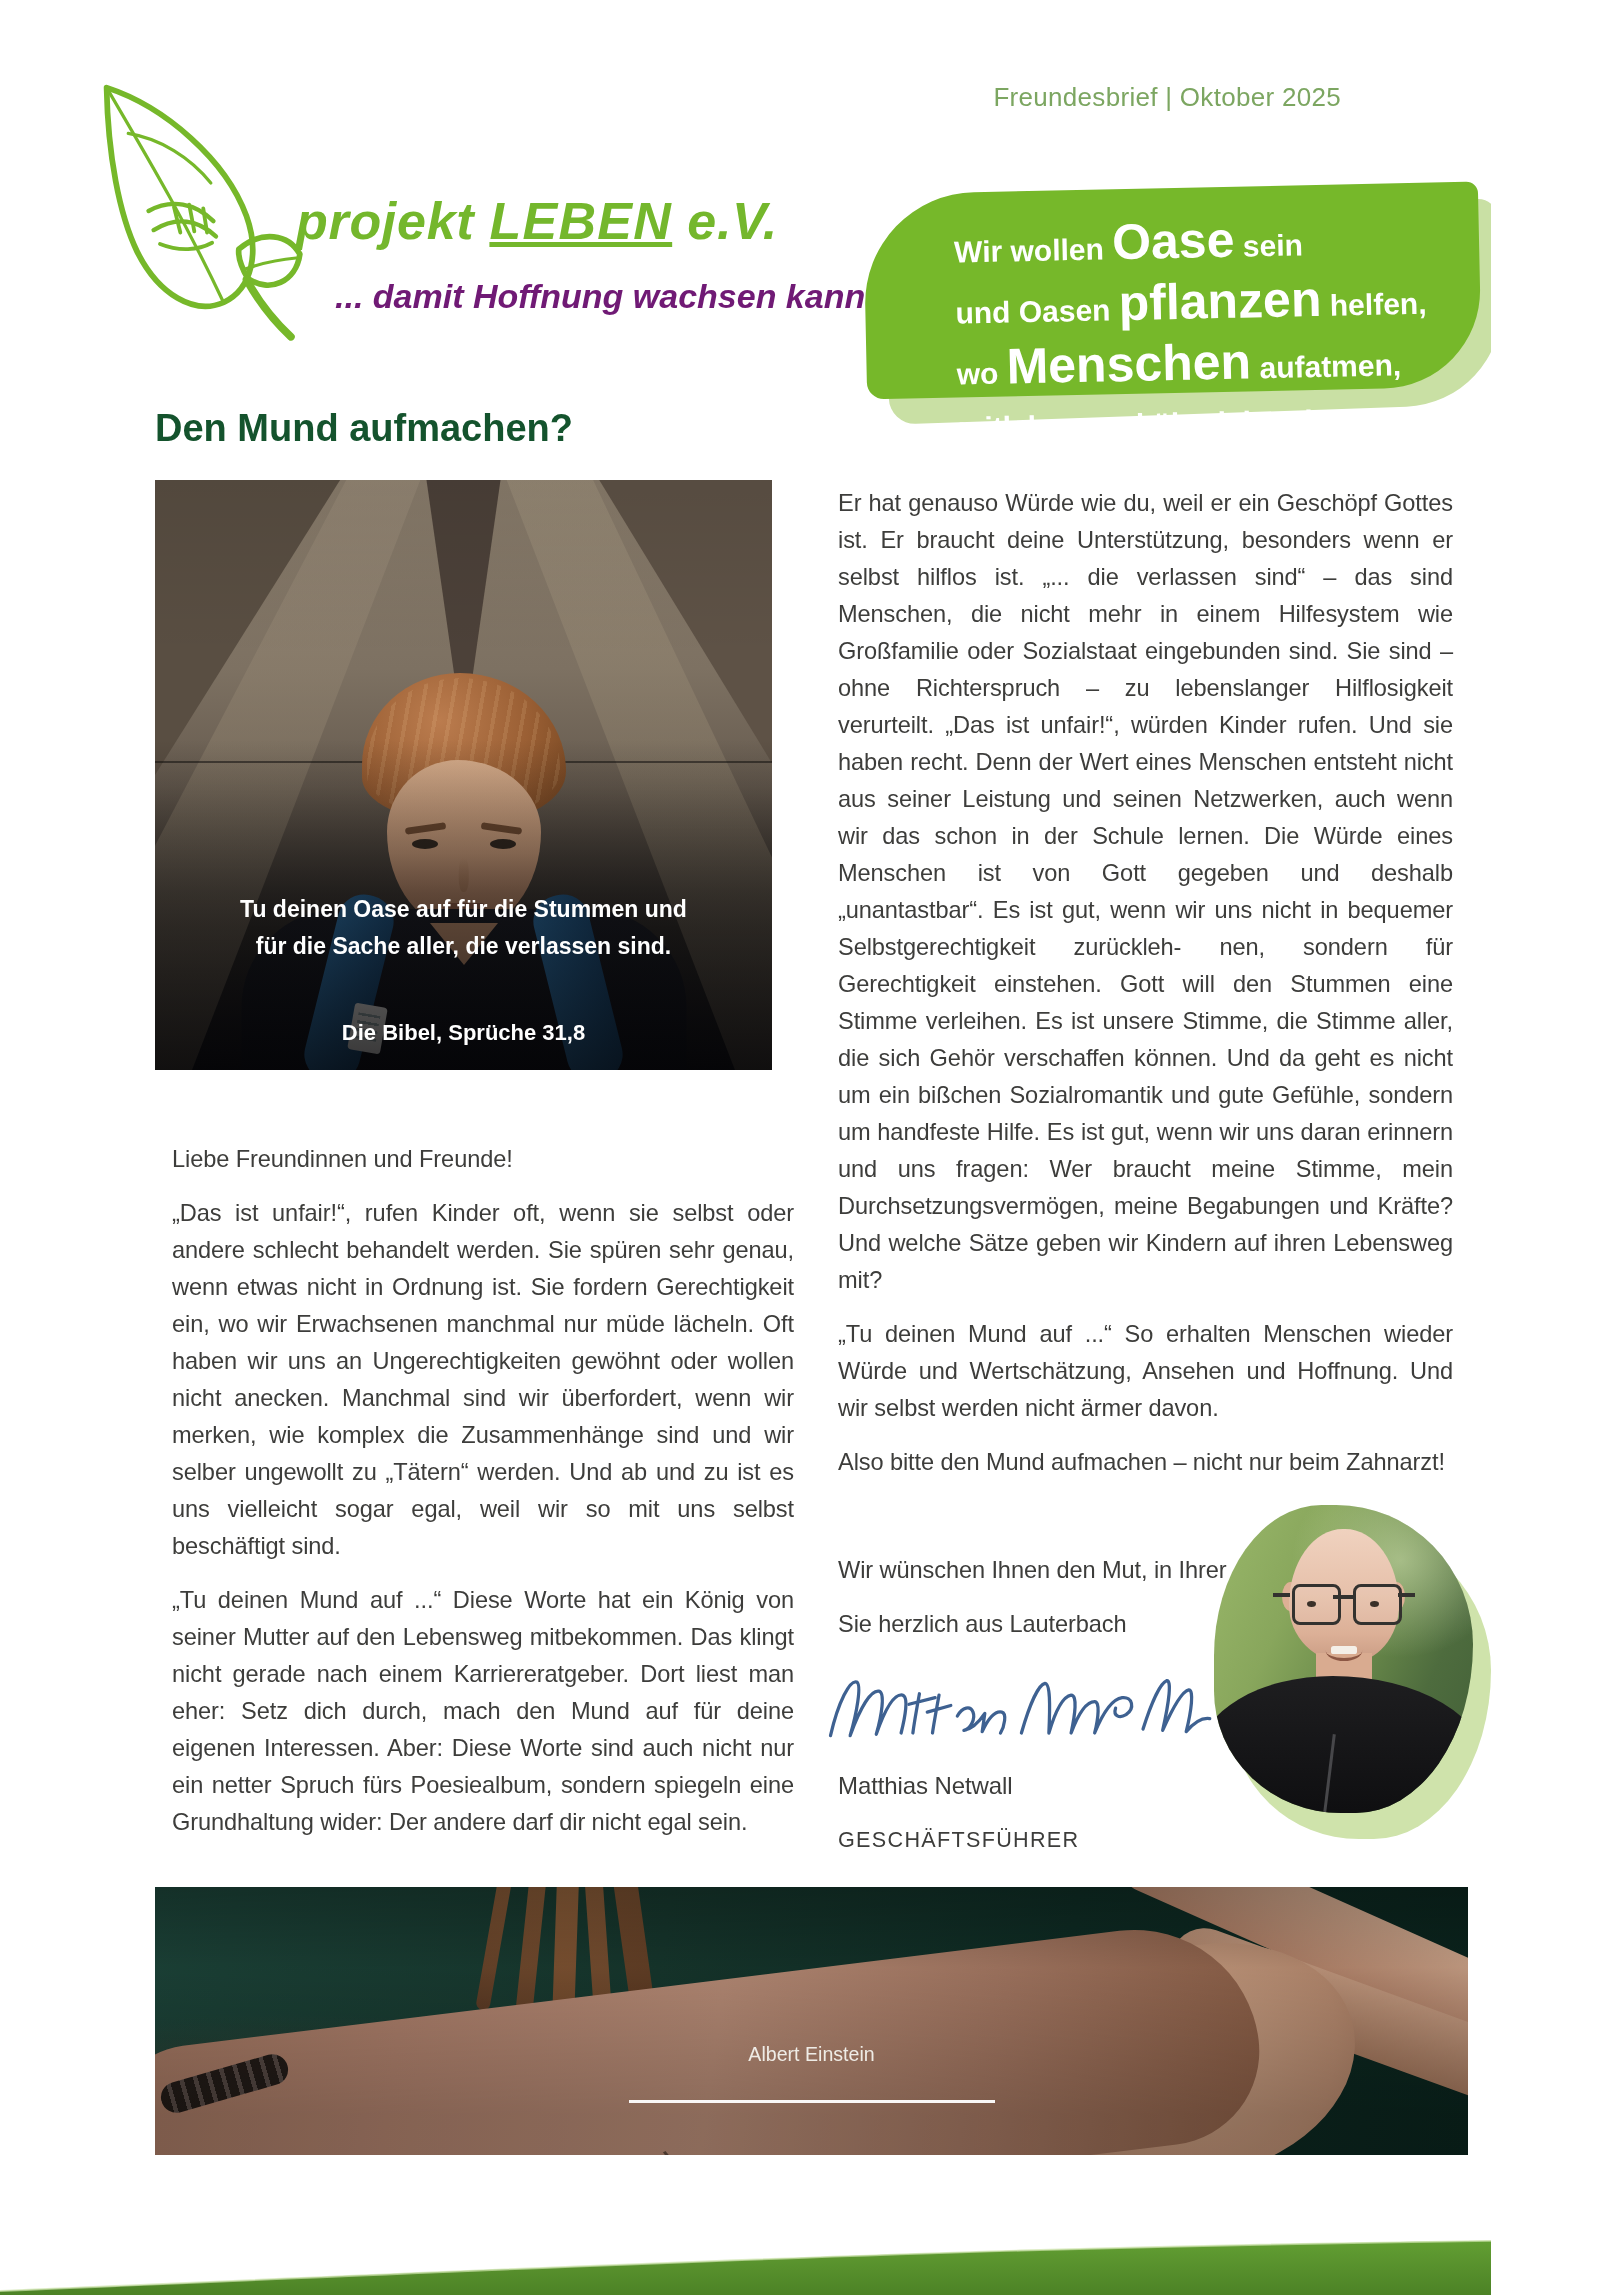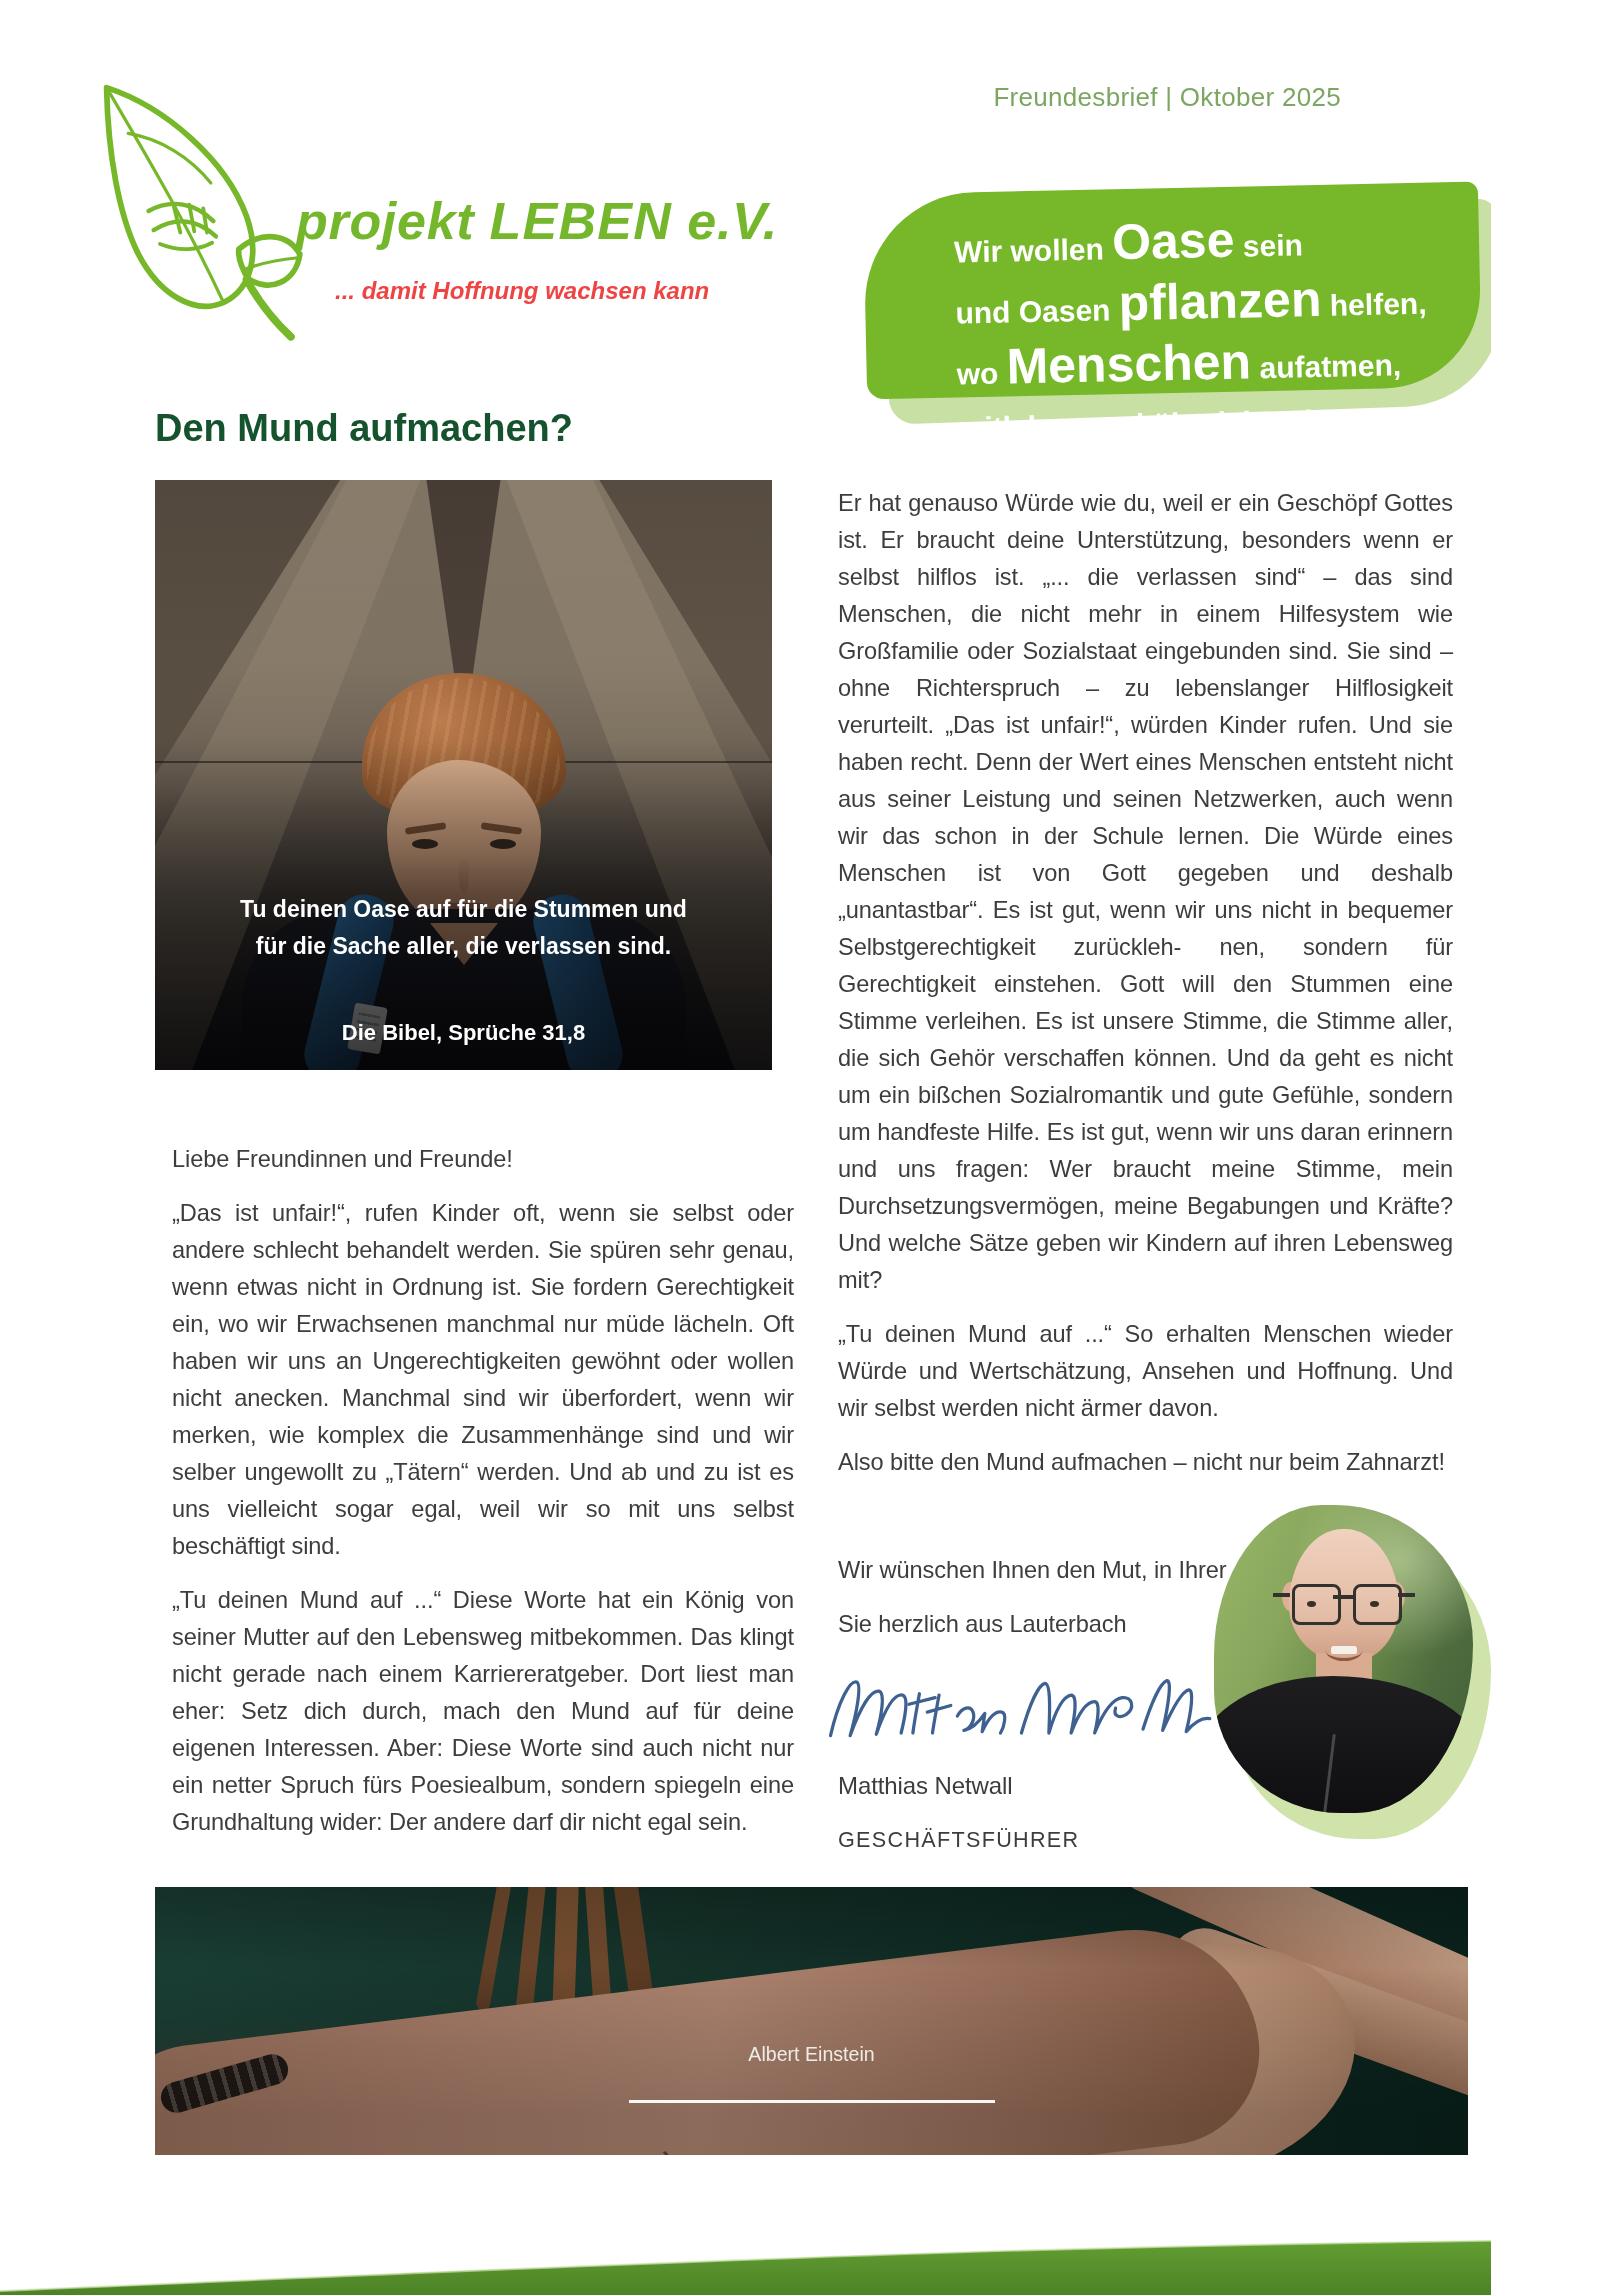--- a/index.html
+++ b/index.html
@@ -5,23 +5,23 @@
   html,body{margin:0;padding:0;background:#ffffff;}
   #page{position:relative;width:1491px;height:2295px;background:#fff;overflow:hidden;
         font-family:"Liberation Sans","DejaVu Sans",sans-serif;color:#3d3d3b;}
   
   .issue{position:absolute;top:82px;right:150px;font-size:26px;font-weight:400;
          color:#7ca661;letter-spacing:0.3px;}
   
   .leaf-svg{position:absolute;left:84px;top:80px;width:241px;height:267px;}
   .wordmark{position:absolute;left:296px;top:191px;font-size:52px;font-style:italic;
             font-weight:700;color:#74b72c;letter-spacing:0.7px;white-space:nowrap;}
-  .wordmark .caps{letter-spacing:1.3px;}
-  .tagline{position:absolute;left:335px;top:277px;font-size:24px;font-style:italic;
-           font-weight:700;color:#ef4444;white-space:nowrap;}
+  .wordmark .caps{letter-spacing:1.3px;text-decoration:underline;}
+  .tagline{position:absolute;left:335px;top:277px;font-size:34px;font-style:italic;
+           font-weight:700;color:#701a75;white-space:nowrap;}
   
   .mission-shadow{position:absolute;left:886px;top:209px;width:615px;height:205px;
                   background:#c9e0a4;border-radius:111px 19.6px 98px 26px;transform:rotate(-2deg);}
   .mission-box{position:absolute;left:865px;top:188px;width:615px;height:205px;
                background:#76b82a;border-radius:111px 11.8px 98px 17px;transform:rotate(-1.2deg);
                color:#fff;padding:26px 0 0 90px;box-sizing:border-box;}
   .mission-line{display:block;line-height:54px;font-size:30px;font-weight:600;white-space:nowrap;}
   .mission-line .big{font-size:50px;font-weight:700;}
   
   .page-title{position:absolute;left:155px;top:407px;font-size:38px;font-weight:700;color:#14532d;}

